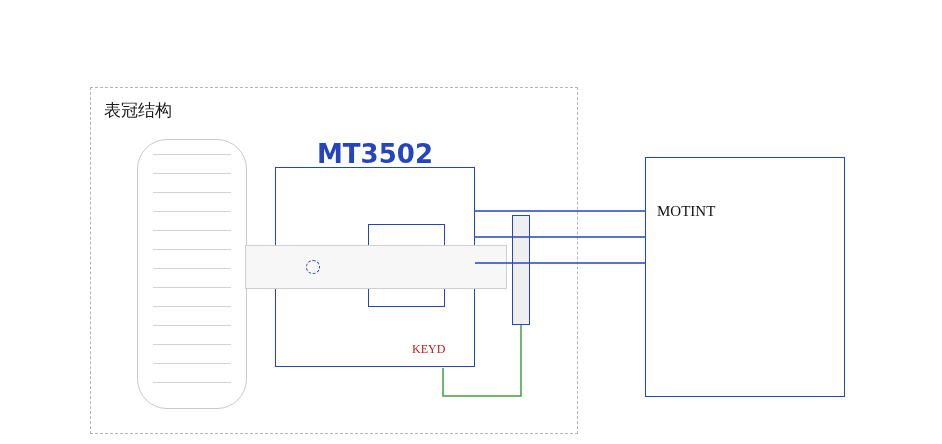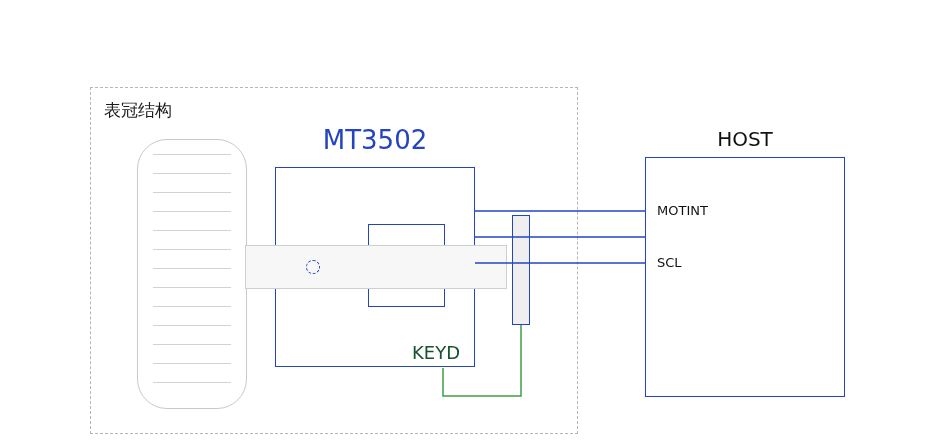--- a/index.html
+++ b/index.html
@@ -48,25 +48,25 @@
     left: 15px; right: 15px; top: 14px; bottom: 14px;
     background: repeating-linear-gradient(
       to bottom,
       #d2d2d2 0px, #d2d2d2 1px,
       transparent 1px, transparent 19px
     );
   }
 
   
   .chip-title {
-    left: 275px; top: 86px;
+    left: 275px; top: 100px;
     width: 200px;
     text-align: center;
     font-size: 26px;
-    font-weight: normal;
+    font-weight: bold;
     color: #2544c0;
     z-index: 10;
   }
   .chip-box {
     left: 275px; top: 128px;
     width: 200px; height: 200px;
     border: 1.5px solid #2544c0;
     box-sizing: border-box;
     background: transparent;
     z-index: 3;
@@ -119,34 +119,36 @@
   .host-box {
     left: 645px; top: 118px;
     width: 200px; height: 240px;
     border: 1.5px solid #2544c0;
     box-sizing: border-box;
     z-index: 3;
   }
   .pin-label {
     left: 657px;
     width: 120px;
-    font-size: 13px;
+    font-size: 15px;
     line-height: 18px;
     color: #111111;
     z-index: 10;
+    font-family: Liberation Serif, serif;
   }
   .pin-motint { top: 163px; }
   .pin-sda    { top: 189px; }
   .pin-scl    { top: 215px; }
 
   .keyd-label {
     left: 412px; top: 303px;
-    font-size: 18px;
-    color: #14532d;
+    font-size: 12px;
+    color: #b91c1c;
     z-index: 10;
+    font-family: Liberation Serif, serif;
   }
 
   
   .wiring {
     left: 0; top: 0;
     width: 942px; height: 444px;
     z-index: 8;
     pointer-events: none;
   }
 </style>
@@ -164,25 +166,23 @@
 
   <div class="abs chip-title">MT3502</div>
   <div class="abs chip-box"></div>
   <div class="abs chip-inner"></div>
 
   <div class="abs shaft"></div>
   <div class="abs shaft-marker"></div>
 
   <div class="abs connector"></div>
 
-  <div class="abs host-title">HOST</div>
   <div class="abs host-box"></div>
 
   <div class="abs pin-label pin-motint">MOTINT</div>
-  <div class="abs pin-label pin-scl">SCL</div>
 
   <div class="abs keyd-label">KEYD</div>
 
   <svg class="abs wiring" viewBox="0 0 942 444" xmlns="http://www.w3.org/2000/svg">
     <line x1="475" y1="172" x2="645" y2="172" stroke="#2544c0" stroke-width="1.5"></line>
     <line x1="475" y1="198" x2="645" y2="198" stroke="#2544c0" stroke-width="1.5"></line>
     <line x1="475" y1="224" x2="645" y2="224" stroke="#2544c0" stroke-width="1.5"></line>
     <polyline points="521,286 521,357 443,357 443,329" fill="none" stroke="#3f9e43" stroke-width="1.5"></polyline>
   </svg>
 

